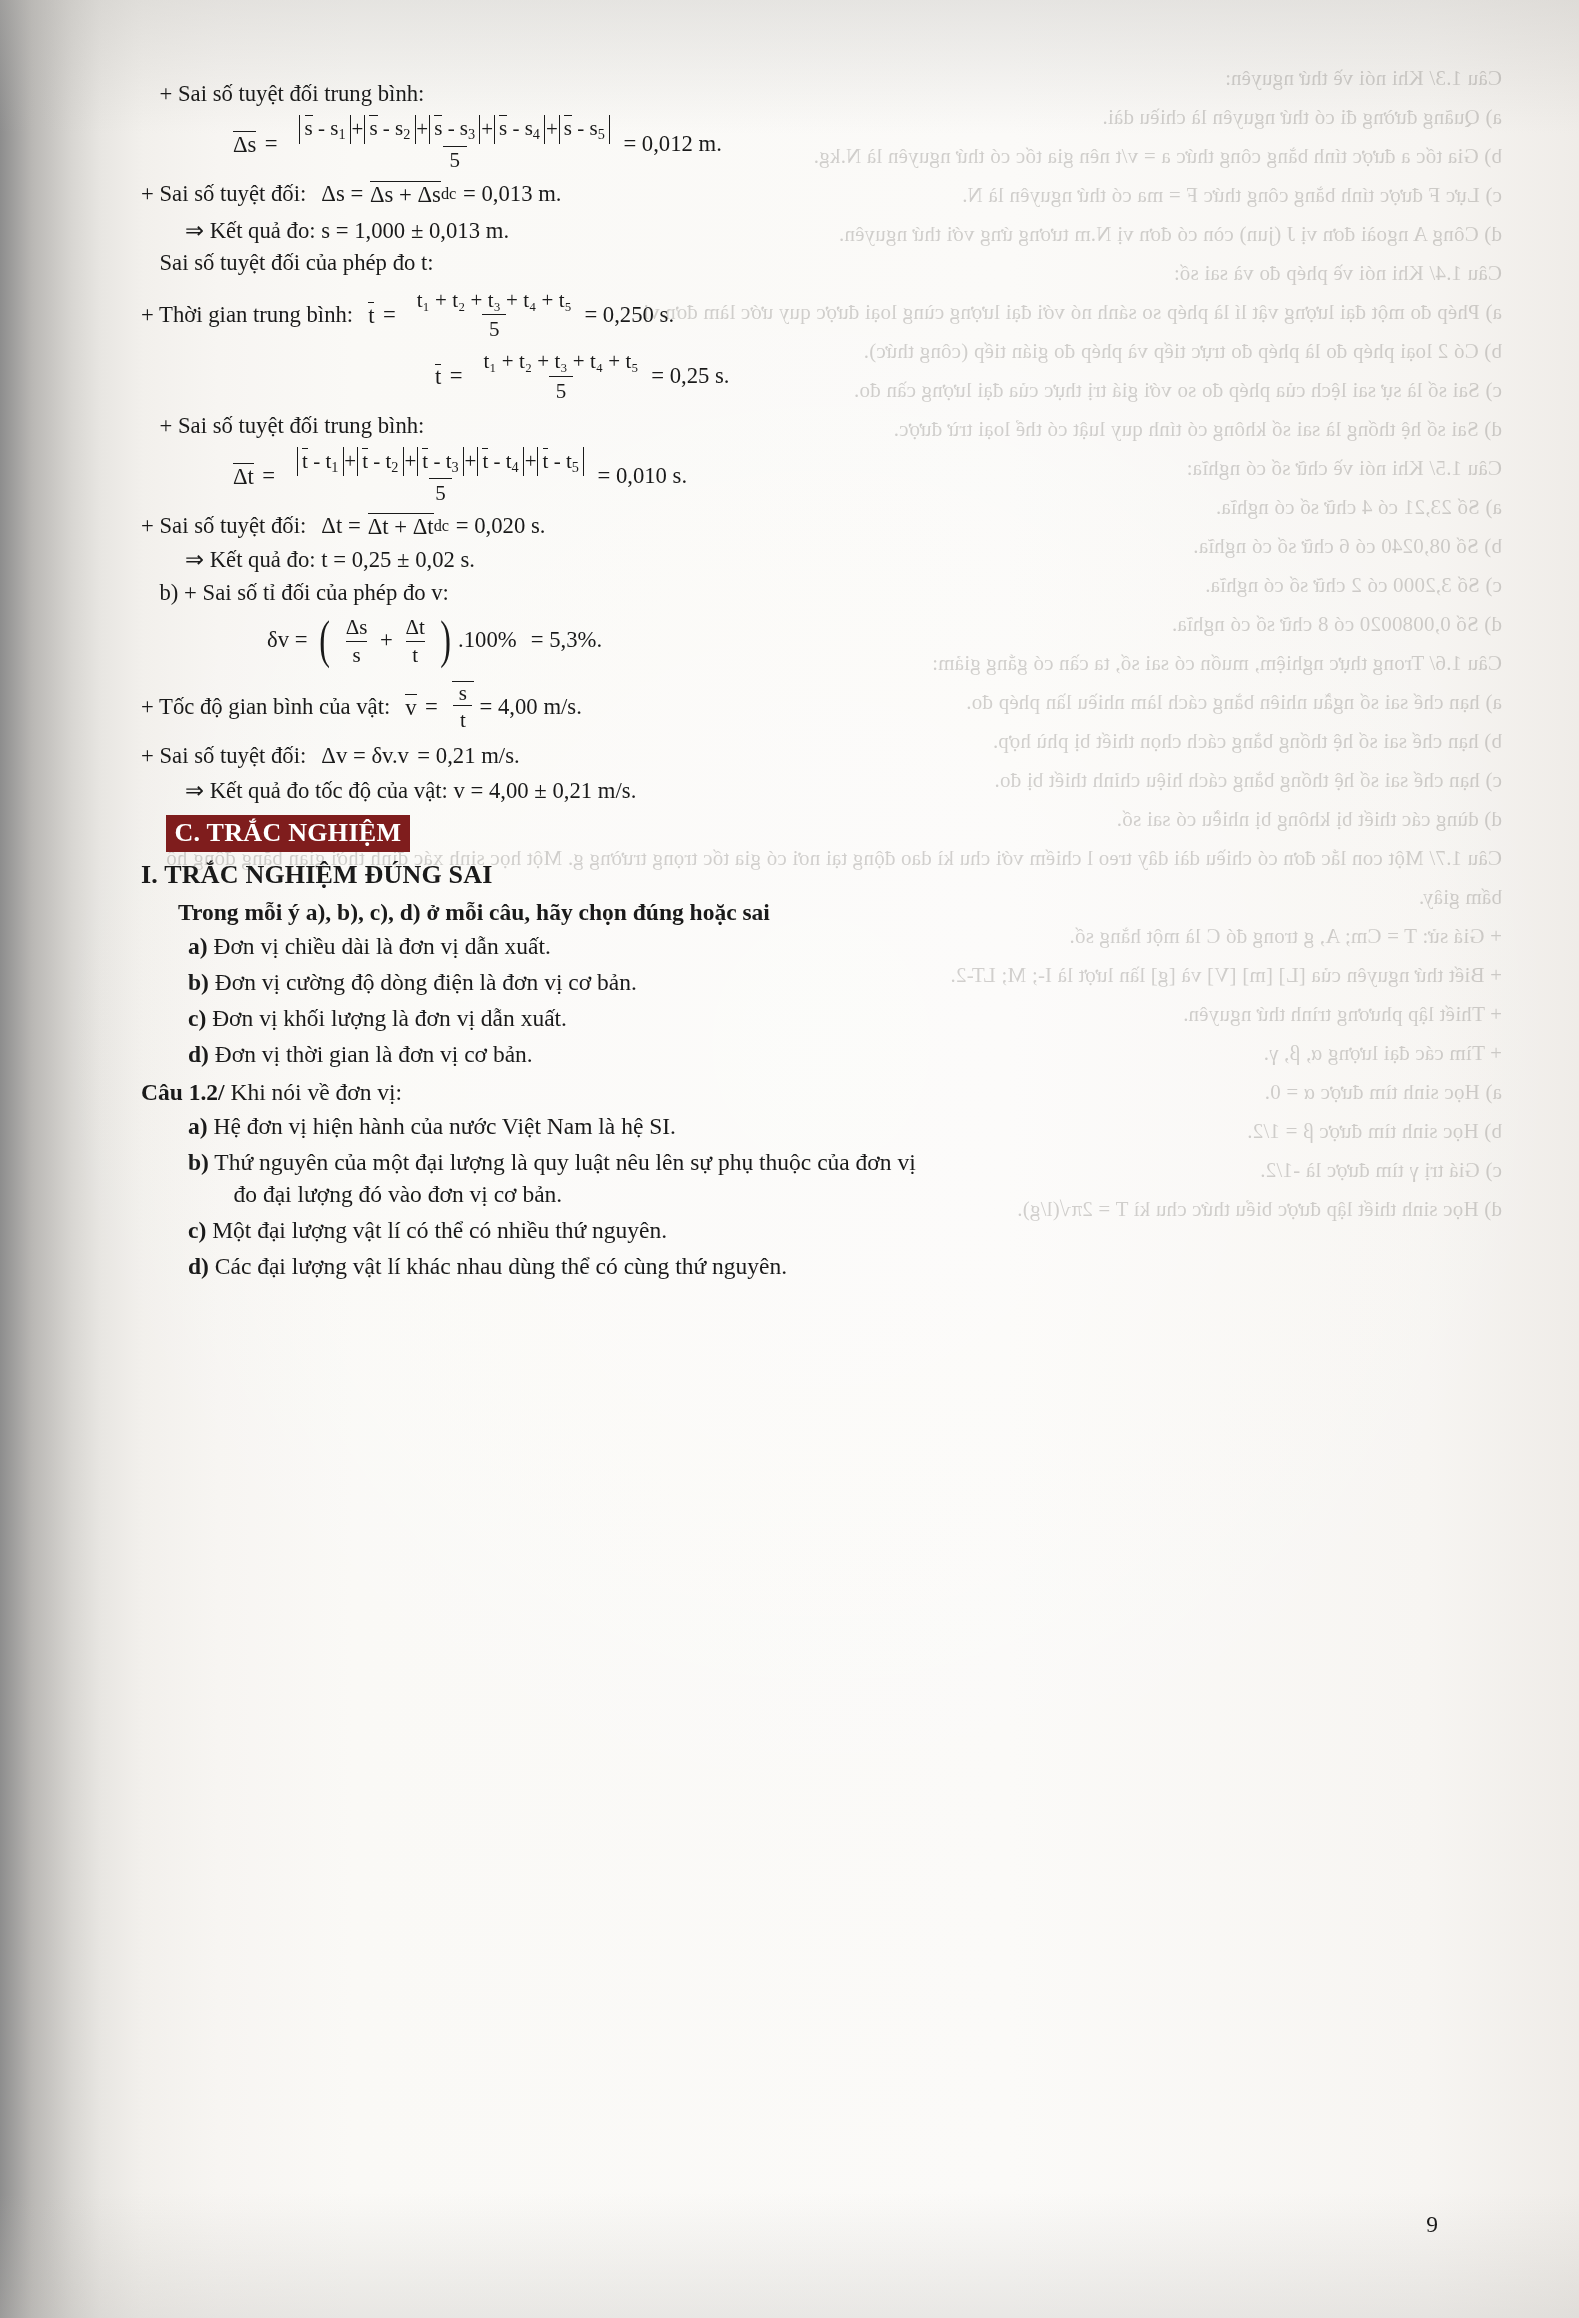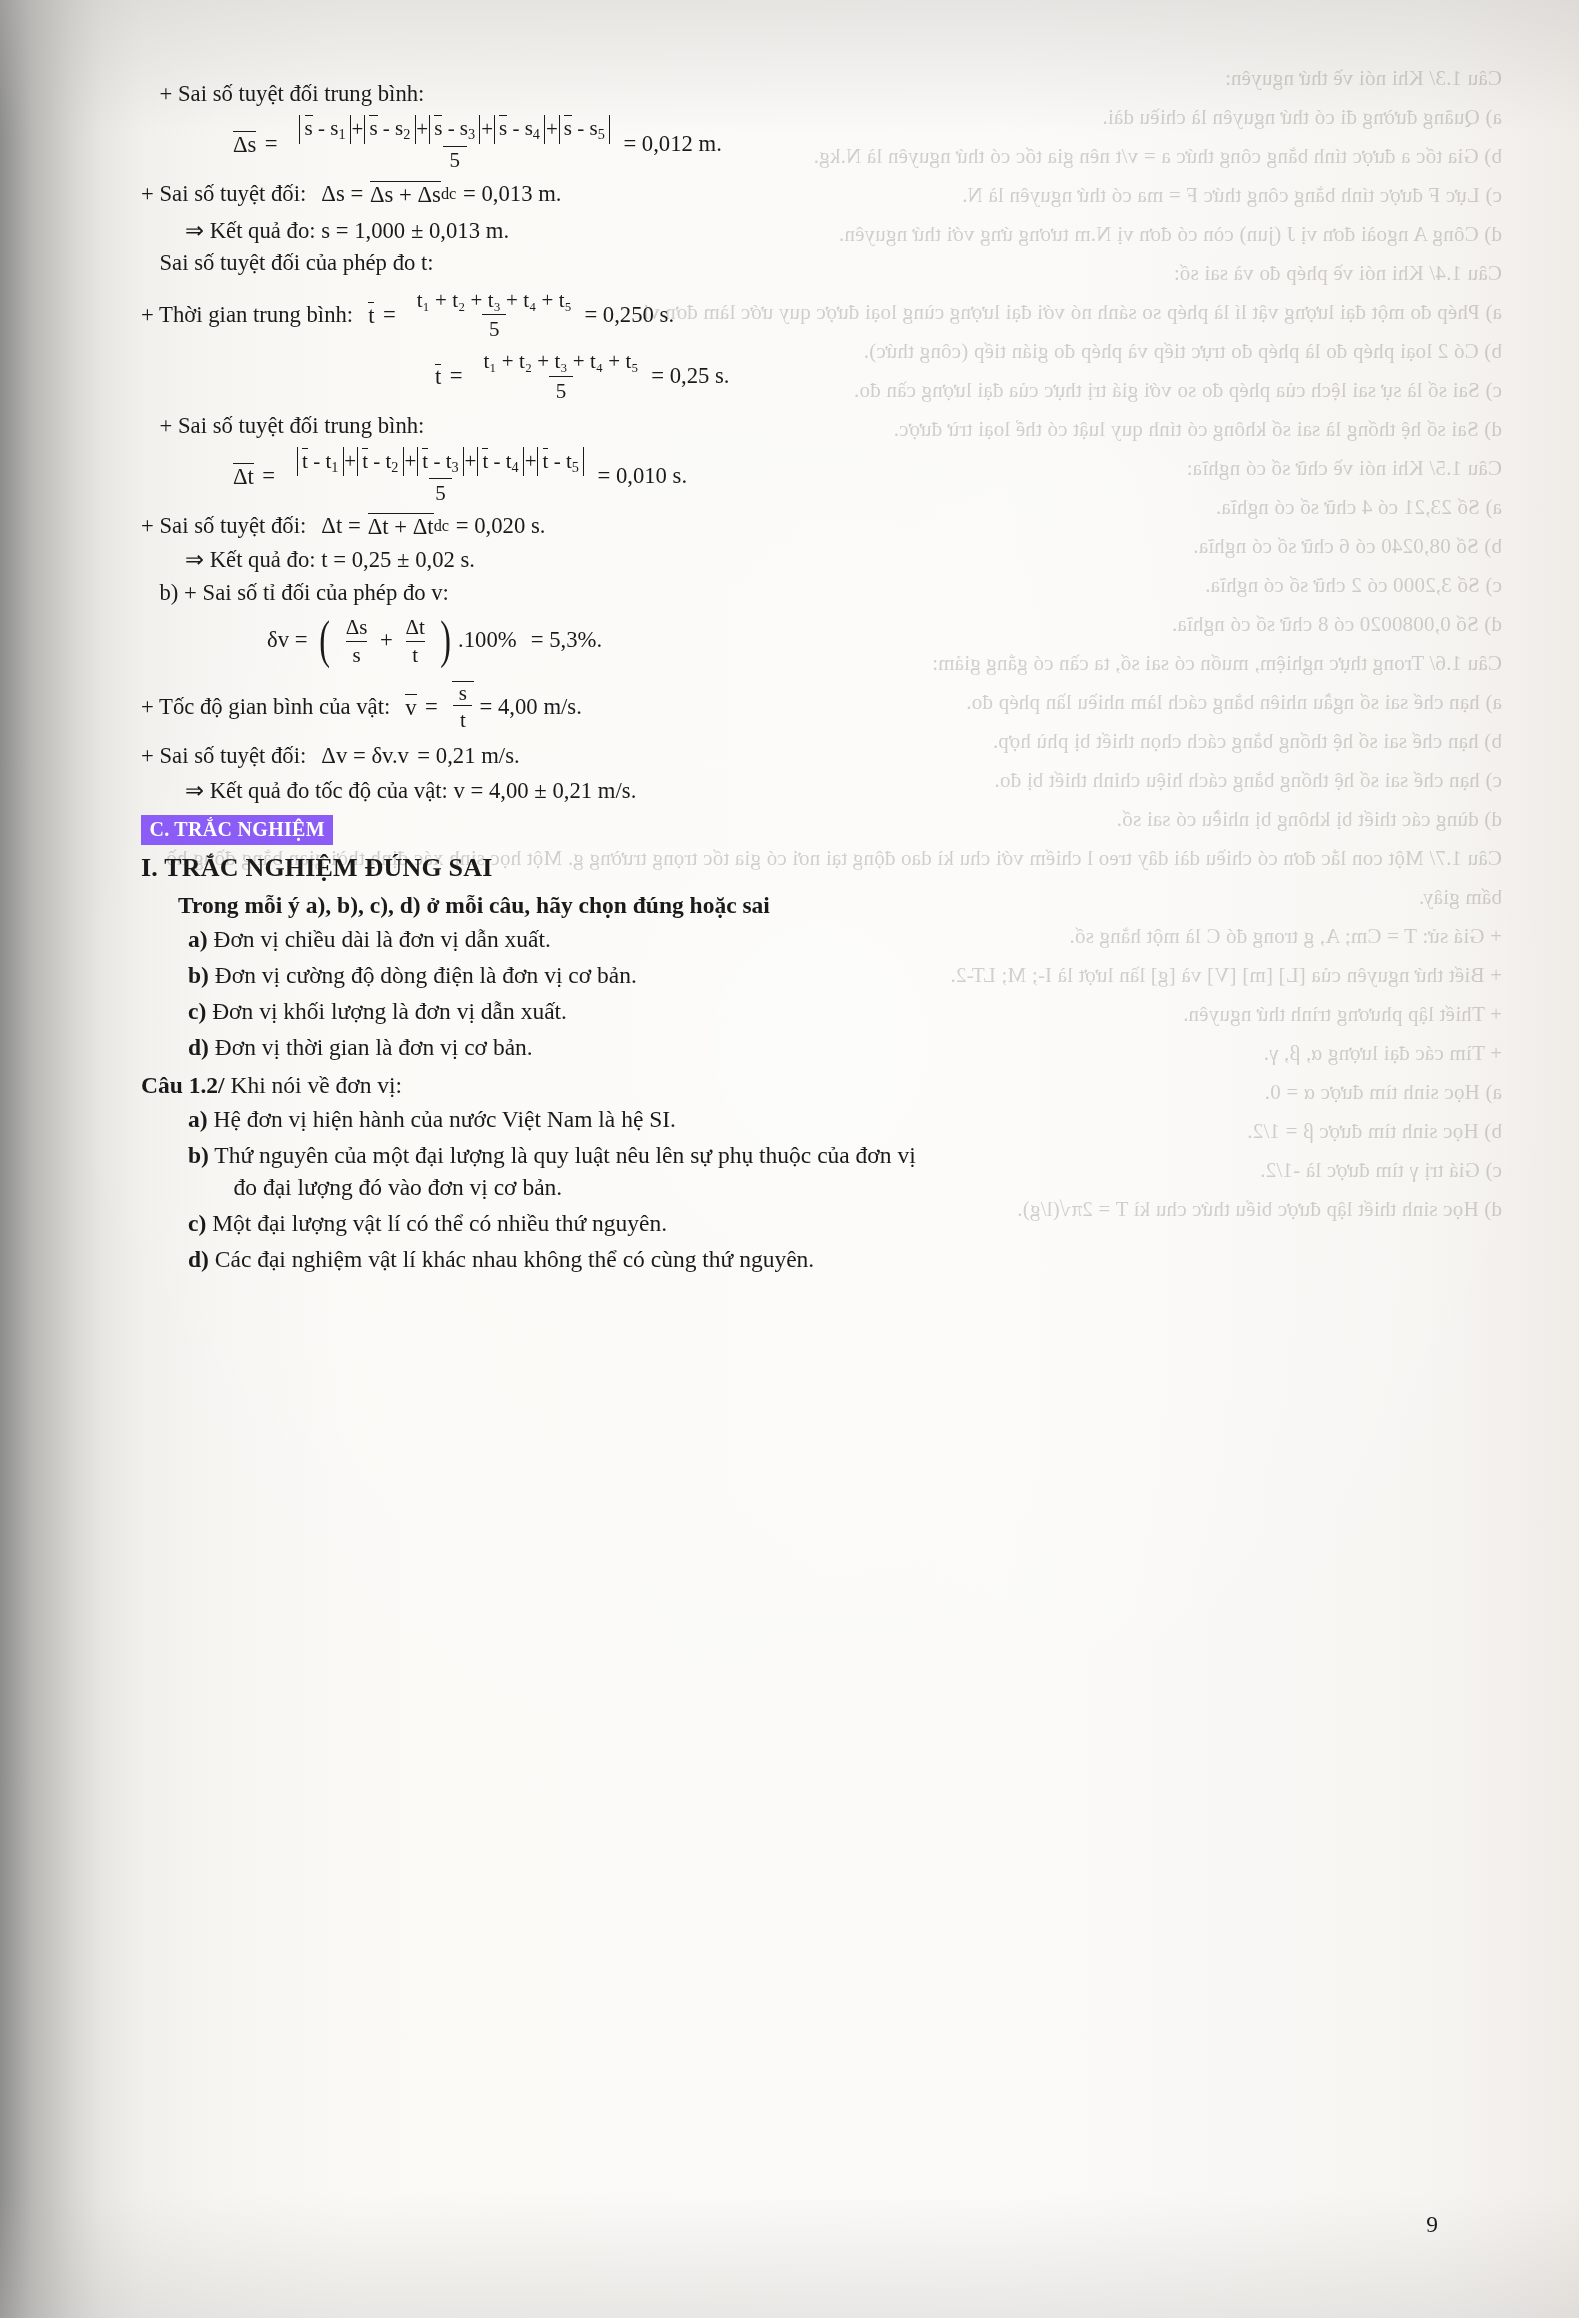--- a/index.html
+++ b/index.html
@@ -117,27 +117,28 @@
   .paren-big .p {
     font-size: 52px;
     line-height: 0.78;
     font-weight: 300;
     transform: scaleX(0.62);
     display: inline-block;
   }
 
   .heading-black {
     display: inline-block;
-    background: #8b5cf6;
+    background: #7f1d1d;
     color: #ffffff;
     font-weight: bold;
-    font-size: 20px;
+    font-size: 26px;
     padding: 2.5px 8.4px 4.2px 8.4px;
     letter-spacing: 0.3px;
     margin-top: 11.7px;
+    margin-left: 25px;
   }
   .heading-2 {
     font-weight: bold;
     font-size: 26px;
     margin-top: 8.4px;
     letter-spacing: 0.2px;
   }
   .sub-ital {
     font-weight: bold;
     font-size: 23.5px;
@@ -333,19 +334,19 @@
     <b>a)</b><span> Hệ đơn vị hiện hành của nước Việt Nam là hệ SI.</span>
   </div>
   <div class="opt">
     <b>b)</b><span> Thứ nguyên của một đại lượng là quy luật nêu lên sự phụ thuộc của đơn vị</span>
     <span class="cont">đo đại lượng đó vào đơn vị cơ bản.</span>
   </div>
   <div class="opt">
     <b>c)</b><span> Một đại lượng vật lí có thể có nhiều thứ nguyên.</span>
   </div>
   <div class="opt">
-    <b>d)</b><span> Các đại nghiệm vật lí khác nhau không thể có cùng thứ nguyên.</span>
+    <b>d)</b><span> Các đại lượng vật lí khác nhau dùng thể có cùng thứ nguyên.</span>
   </div>
 
 </div>
 
 <div class="page-num">9</div>
 
 
 </body></html>

